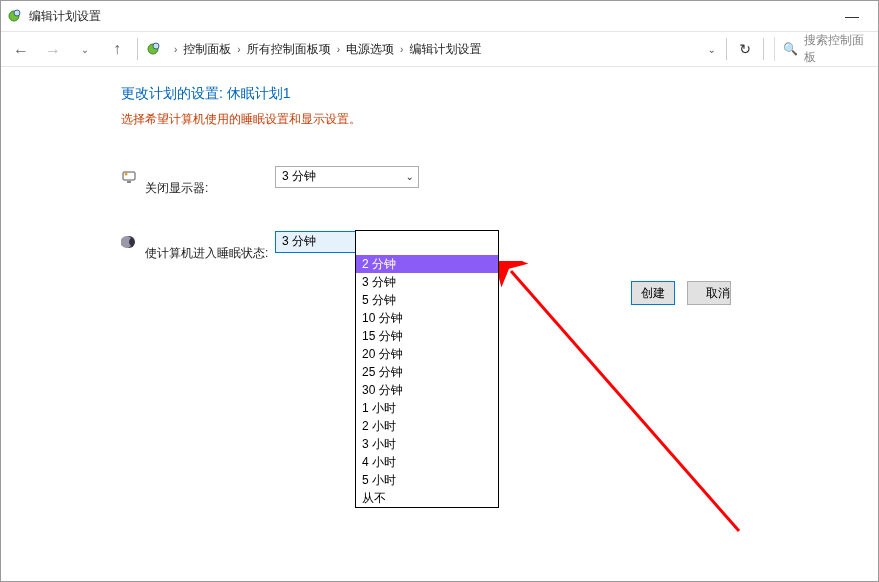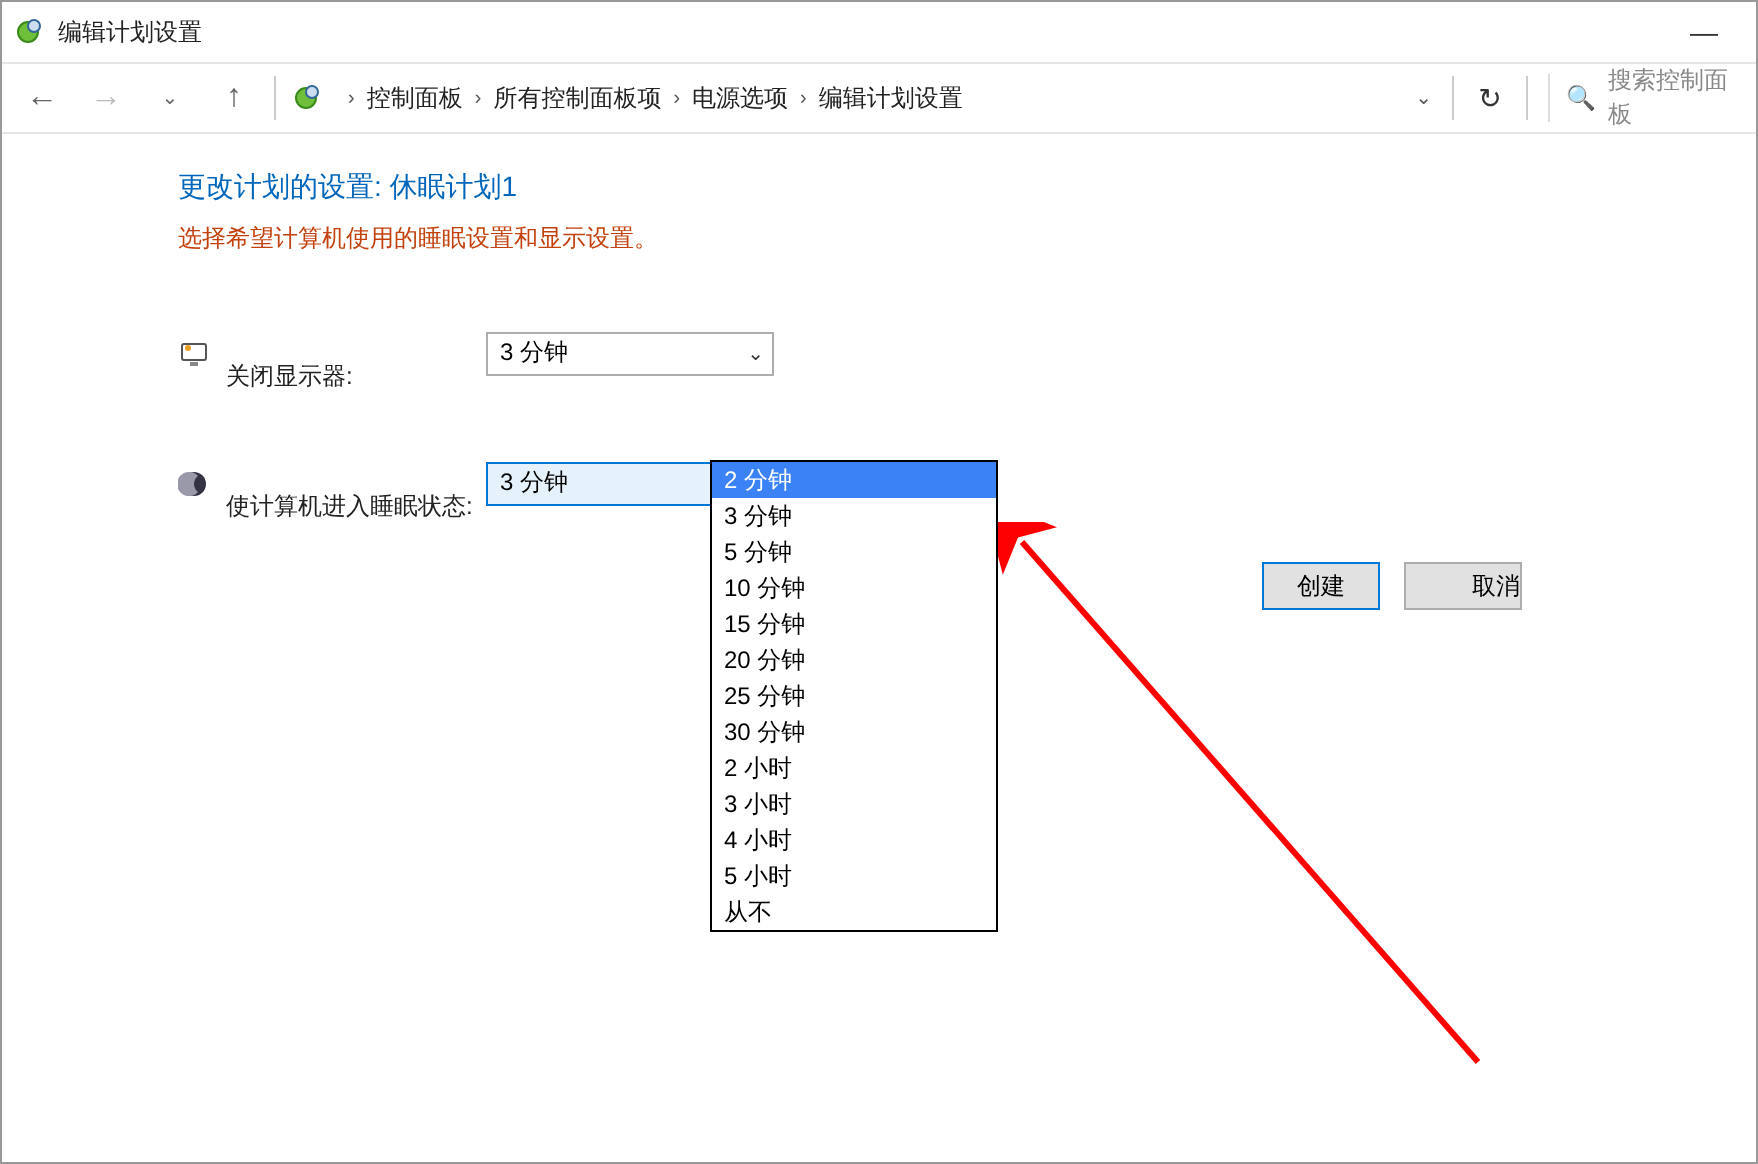--- a/index.html
+++ b/index.html
@@ -14,38 +14,38 @@
     .nav-btn { width: 32px; height: 28px; display: flex; align-items: center; justify-content: center; color: #666; font-size: 16px; }
     .nav-sep { width: 1px; height: 22px; background: #ccc; margin: 0 4px; }
     .breadcrumb { display: flex; align-items: center; flex: 1; font-size: 12px; color: #222; padding-left: 4px; }
     .breadcrumb .bc-icon { width: 16px; height: 16px; margin-right: 6px; }
     .breadcrumb .bc-sep { margin: 0 6px; color: #555; font-size: 10px; }
     .breadcrumb .bc-drop { margin-left: 4px; color: #555; font-size: 10px; }
     .refresh { width: 28px; text-align: center; color: #333; font-size: 14px; }
     .searchbox { width: 100px; height: 24px; display: flex; align-items: center; border-left: 1px solid #ddd; padding-left: 8px; margin-left: 6px; color: #888; font-size: 12px; }
     .searchbox .sicon { margin-right: 6px; color: #666; font-size: 12px; }
 
-    .content { position: relative; padding: 18px 0 0 88px; }
+    .content { position: relative; padding: 18px 0 0 120px; }
     .page-title { color: #0066bb; font-size: 14px; font-weight: normal; margin-bottom: 8px; }
     .page-sub { font-size: 12px; color: #c2410c; margin-bottom: 28px; }
 
     .row { display: flex; align-items: center; margin-bottom: 24px; }
     .row .ricon { width: 16px; height: 16px; margin-right: 8px; }
     .row .rlabel { font-size: 12px; color: #222; width: 130px; margin-top: 24px; }
     .selectbox { width: 144px; height: 22px; border: 1px solid #adadad; background: #fff; display: flex; align-items: center; padding: 0 4px 0 6px; font-size: 12px; position: relative; }
     .selectbox.open { border: 1px solid #0078d7; background: #e5f1fb; }
     .selectbox .val { flex: 1; }
     .selectbox .arr { font-size: 10px; color: #333; }
 
     .dropdown { position: absolute; left: 354px; top: 229px; width: 144px; border: 1px solid #000; background: #fff; z-index: 10; font-size: 12px; }
     .dropdown .opt { padding: 1px 6px; line-height: 16px; }
-    .dropdown .opt.selected { background: #3b82f6; color: #fff; }
+    .dropdown .opt.selected { background: #8b5cf6; color: #fff; margin-top: 24px; }
 
     .buttons { position: absolute; top: 280px; left: 630px; display: flex; gap: 12px; }
-    .btn { width: 59px; height: 24px; border: 1px solid #0078d7; background: #e1e1e1; font-size: 12px; text-align: center; line-height: 22px; }
+    .btn { width: 44px; height: 24px; border: 1px solid #0078d7; background: #e1e1e1; font-size: 12px; text-align: center; line-height: 22px; }
     .btn.secondary { border: 1px solid #adadad; text-align: right; }
 
     .arrow-annotation { position: absolute; top: 260px; left: 498px; width: 260px; height: 280px; pointer-events: none; z-index: 20; }
   </style>
 </head>
 <body>
 
 <div class="titlebar">
   <span class="appicon">
     <svg viewBox="0 0 16 16">
@@ -125,20 +125,21 @@
 
 <div class="dropdown">
     <div class="opt selected">2 分钟</div>
     <div class="opt">3 分钟</div>
     <div class="opt">5 分钟</div>
     <div class="opt">10 分钟</div>
     <div class="opt">15 分钟</div>
     <div class="opt">20 分钟</div>
     <div class="opt">25 分钟</div>
     <div class="opt">30 分钟</div>
+    <div class="opt">1 小时</div>
     <div class="opt">2 小时</div>
     <div class="opt">3 小时</div>
     <div class="opt">4 小时</div>
     <div class="opt">5 小时</div>
     <div class="opt">从不</div>
   </div>
 
 <div class="buttons">
   <div class="btn">创建</div>
   <div class="btn secondary">取消</div>

